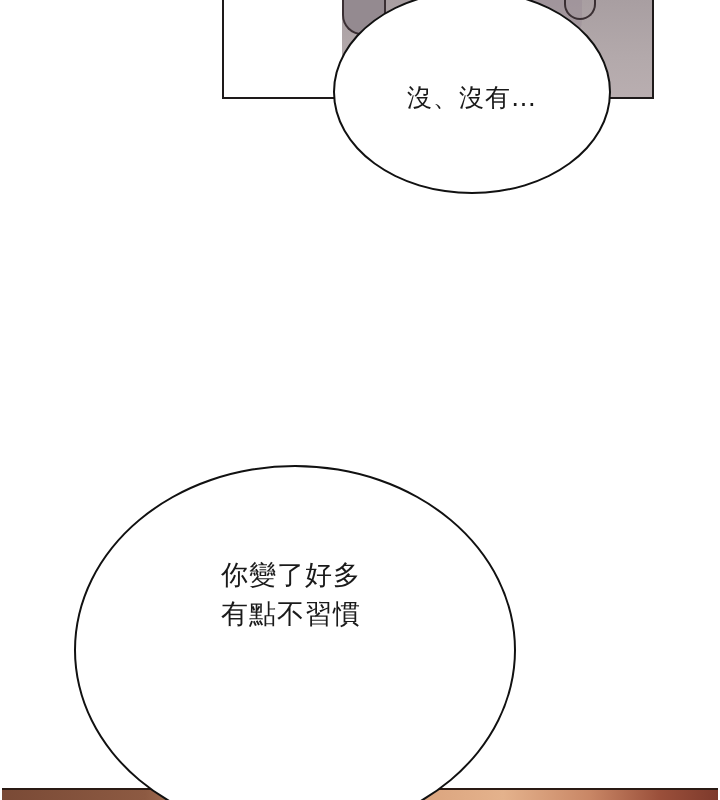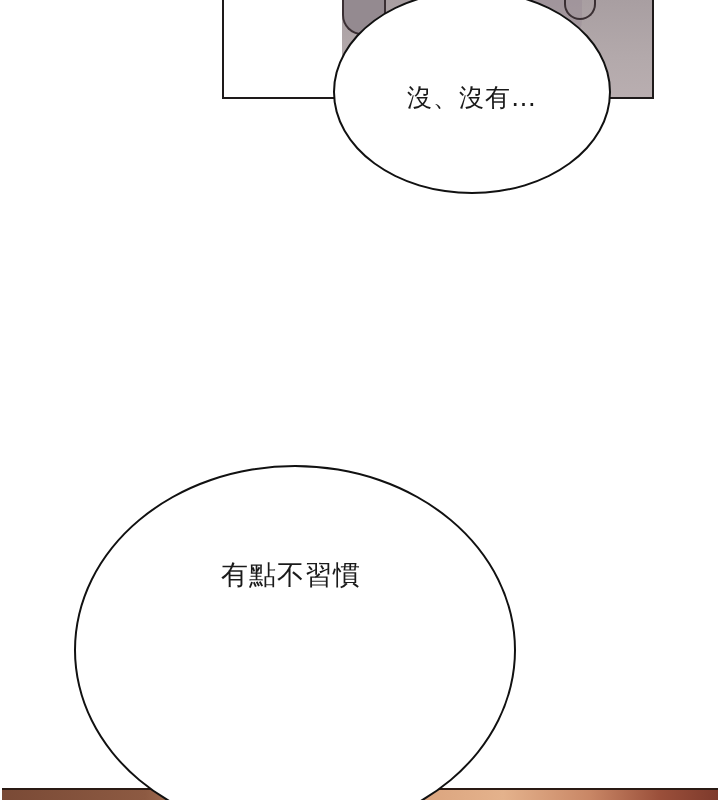--- a/index.html
+++ b/index.html
@@ -129,15 +129,16 @@
 </div>
 
 <div class="bubble bubble-top">
   <div class="text">沒、沒有…</div>
 </div>
 
 <div class="panel-bottom"></div>
 
 <div class="bubble bubble-bottom">
   <div class="text">
+    <span>你變了好多</span>
     <span>有點不習慣</span>
   </div>
 </div>
 
 </body></html>

